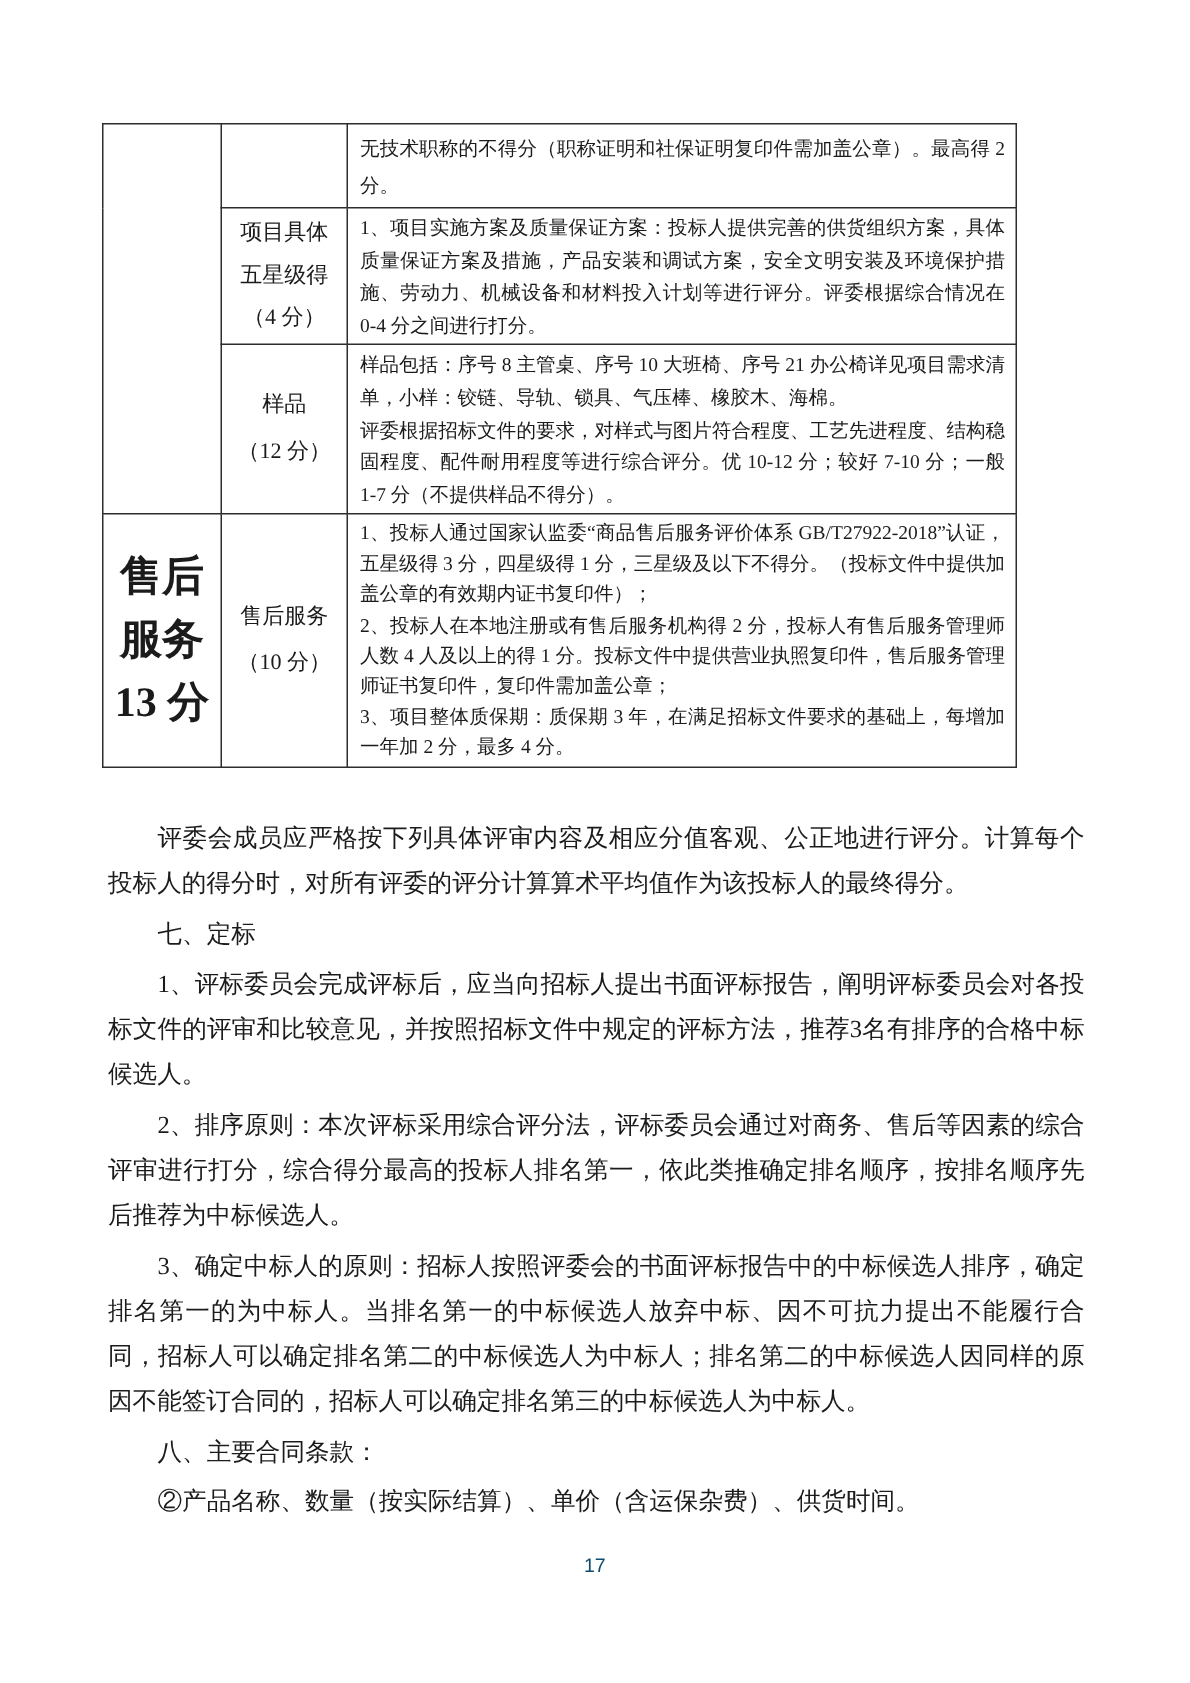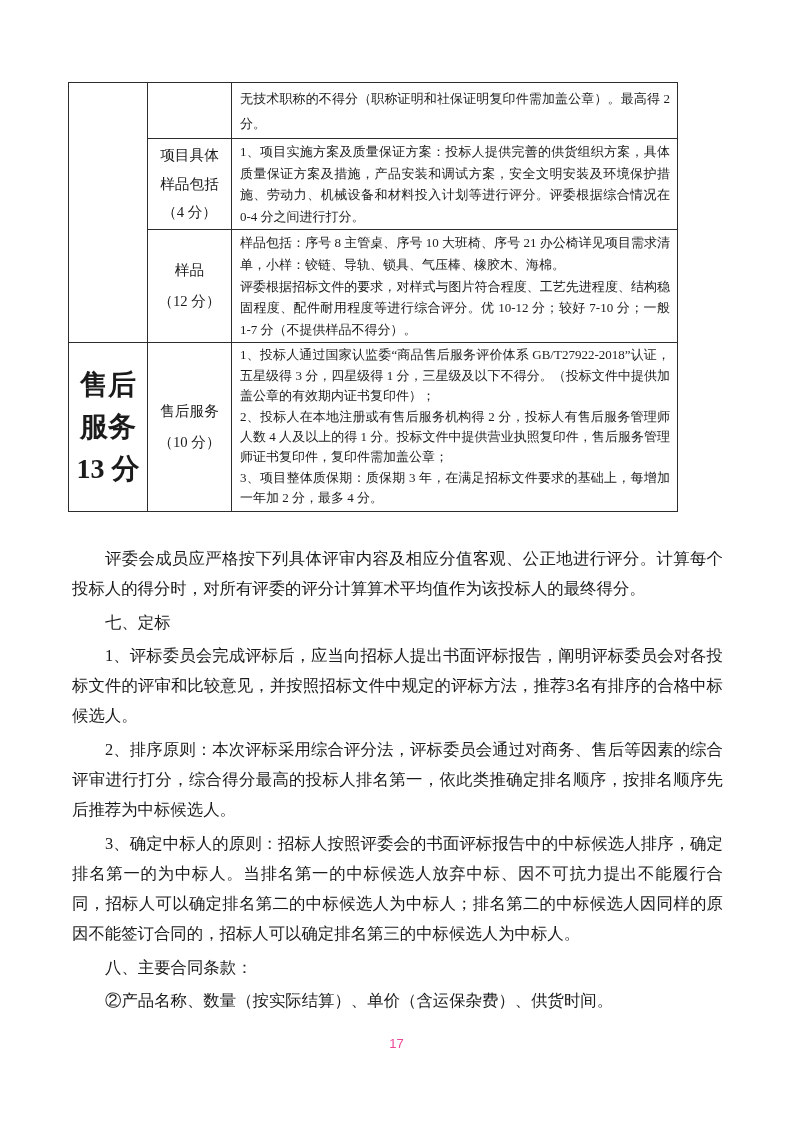--- a/index.html
+++ b/index.html
@@ -55,21 +55,21 @@
     line-height:30.2px;
     text-align:justify;
     text-indent:33px;
   }
 
   
   .page-number {
     position:absolute; left:0; top:1036px; width:793px;
     text-align:center;
     font-family:"Liberation Sans","DejaVu Sans",sans-serif;
-    font-size:13px; color:#ec4899;
+    font-size:13px; color:#0c4a6e;
   }
 </style>
 </head>
 <body>
 
 <div class="page">
 
   <table class="eval">
     <colgroup>
         <col class="c1">
@@ -84,21 +84,21 @@
         <td class="crit">
           <div></div>
         </td>
         <td class="desc">
           <div>无技术职称的不得分（职称证明和社保证明复印件需加盖公章）。最高得 2 分。</div>
         </td>
       </tr>
       <tr class="r2">
         <td class="crit">
           <div>项目具体</div>
-          <div>样品包括</div>
+          <div>五星级得</div>
           <div>（4 分）</div>
         </td>
         <td class="desc">
           <div>1、项目实施方案及质量保证方案：投标人提供完善的供货组织方案，具体质量保证方案及措施，产品安装和调试方案，安全文明安装及环境保护措施、劳动力、机械设备和材料投入计划等进行评分。评委根据综合情况在 0-4 分之间进行打分。</div>
         </td>
       </tr>
       <tr class="r3">
         <td class="crit">
           <div>样品</div>
           <div>（12 分）</div>

